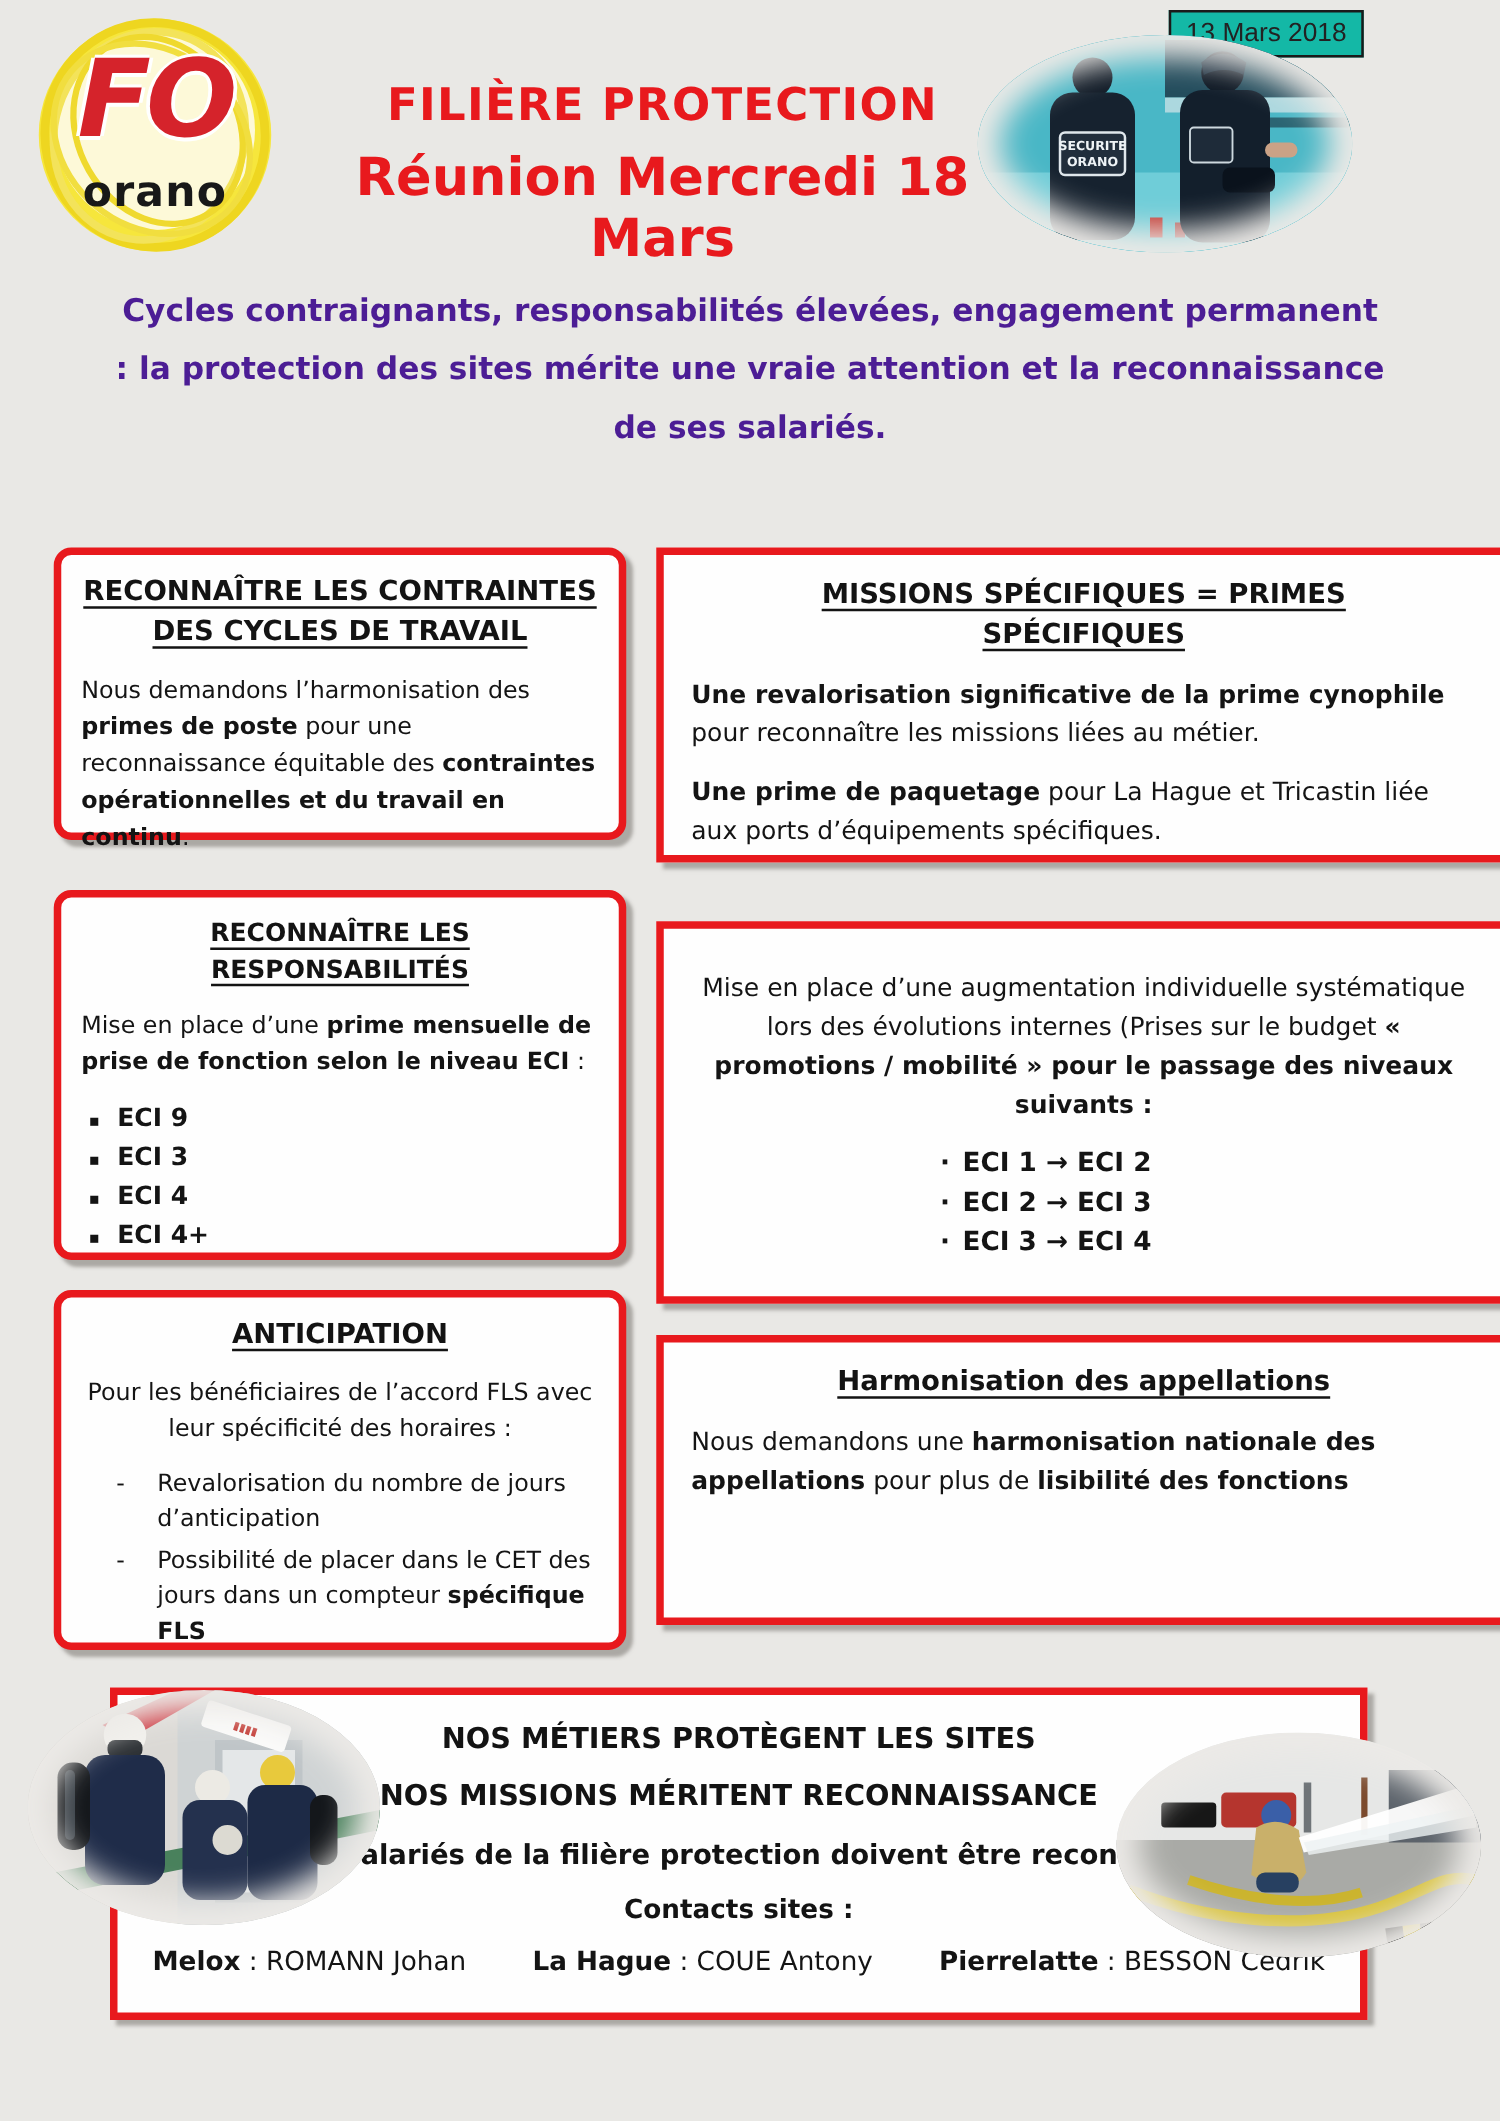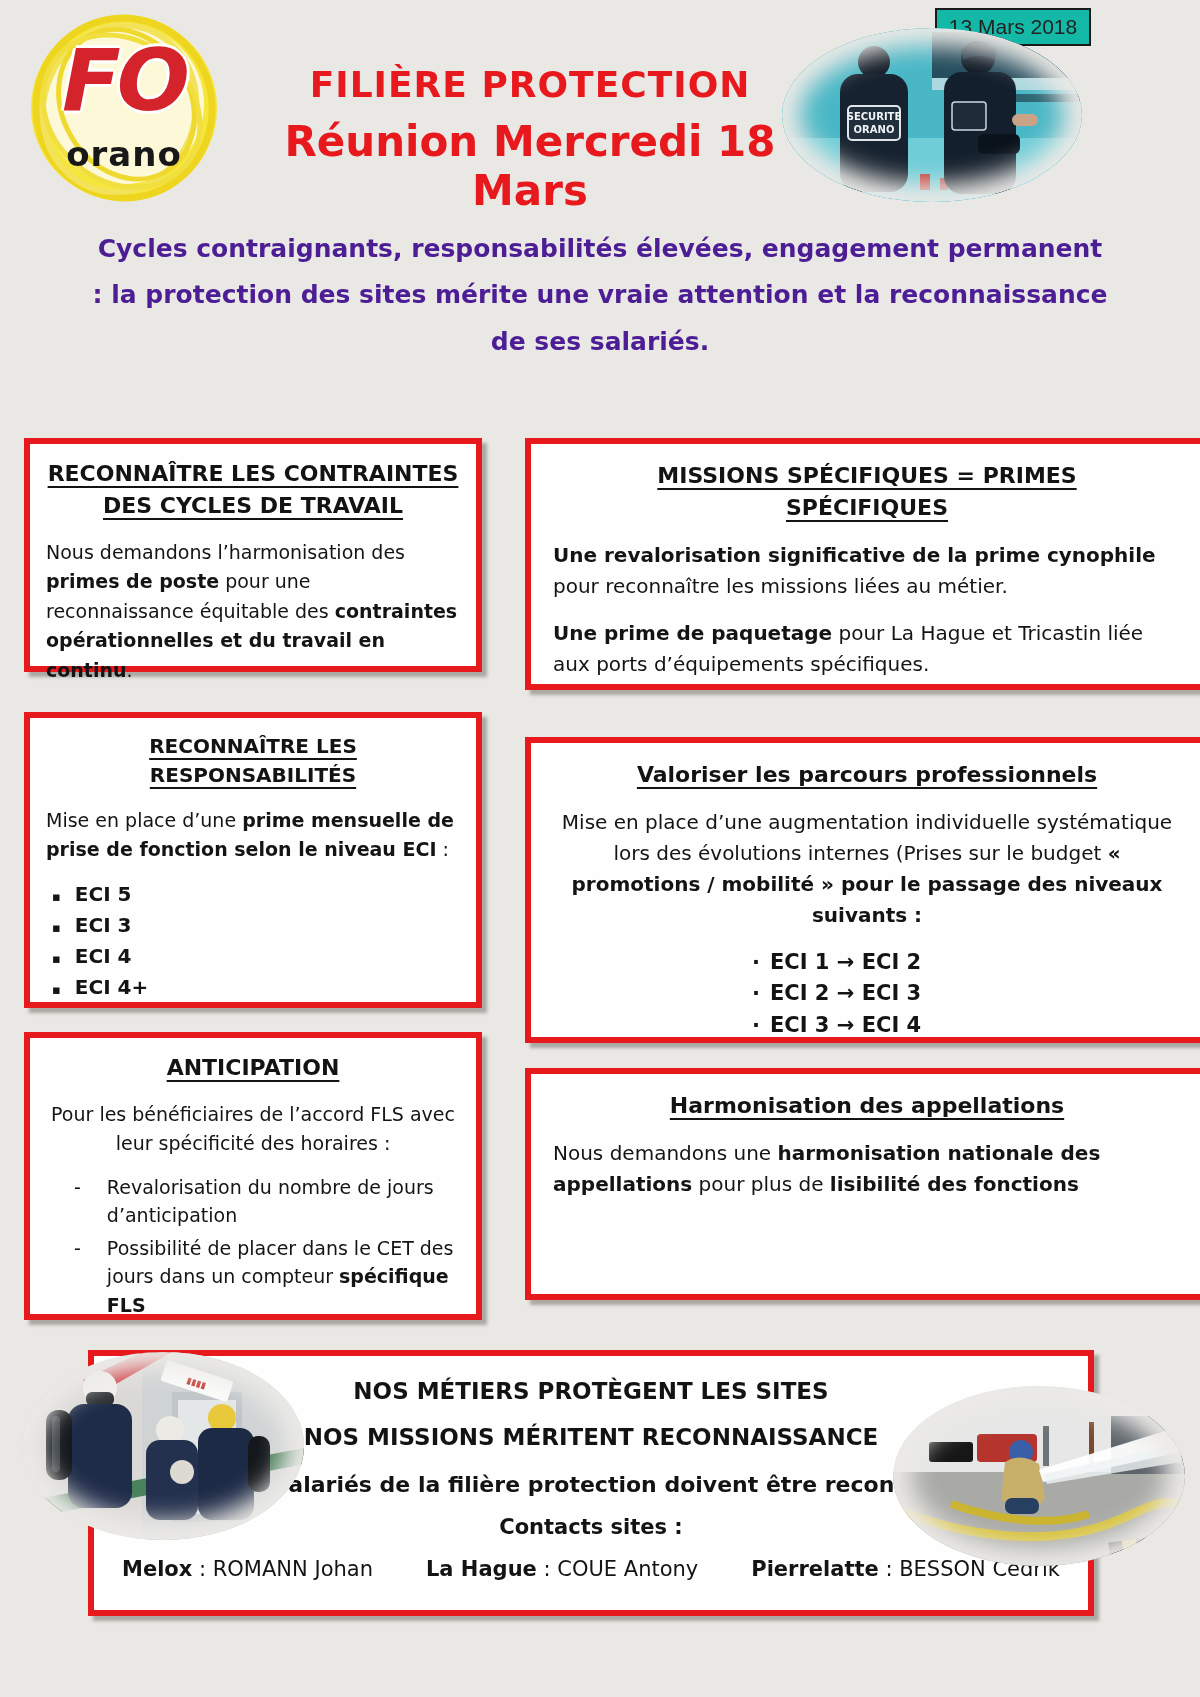--- a/index.html
+++ b/index.html
@@ -61,21 +61,21 @@
     border:6px solid #e8191d;
     box-shadow:5px 5px 3px rgba(110,105,100,.5);
     box-sizing:border-box;z-index:1;
   }
   .rbox h2{
     margin:0 auto;font-size:22px;font-weight:bold;text-align:center;
     text-decoration:underline;text-underline-offset:5px;
     text-decoration-thickness:2px;line-height:1.45;color:#131313;
   }
   .rbox p{margin:0;line-height:1.55;}
-  .bx-l{left:24px;width:458px;padding:14px 16px;}
+  .bx-l{left:43px;width:458px;padding:14px 16px;border-radius:14px;}
   .bx-r{left:525px;width:684px;padding:16px 22px;}
   .bx1{top:438px;height:234px;}
   .bx2{top:712px;height:296px;}
   .bx3{top:1032px;height:288px;}
   .bxA{top:438px;height:252px;}
   .bxB{top:737px;height:306px;}
   .bxC{top:1068px;height:232px;}
   .bx-l p{font-size:19px;margin-top:16px;}
   .bx-r p{font-size:20px;margin-top:16px;}
   .tight{font-size:20px !important;letter-spacing:0;}
@@ -167,21 +167,21 @@
     <h2>RECONNAÎTRE LES CONTRAINTES DES CYCLES DE TRAVAIL</h2>
     <p><span>Nous demandons l’harmonisation des </span><b>primes de poste</b><span> pour une reconnaissance équitable des </span><b>contraintes opérationnelles et du travail en continu</b><span>.</span></p>
   </section>
 
   <section class="abs rbox bx-l bx2">
     <h2 class="tight">RECONNAÎTRE LES RESPONSABILITÉS</h2>
     <p><span>Mise en place d’une </span><b>prime mensuelle de prise de fonction selon le niveau ECI</b><span> :</span></p>
     <ul class="sq-list">
       <li>
           <span class="blt">▪</span>
-          <span>ECI 5</span>
+          <span>ECI 9</span>
         </li>
       <li>
           <span class="blt">▪</span>
           <span>ECI 3</span>
         </li>
       <li>
           <span class="blt">▪</span>
           <span>ECI 4</span>
         </li>
       <li>
@@ -206,21 +206,20 @@
     </ul>
   </section>
 
   <section class="abs rbox bx-r bxA">
     <h2 class="maxw">MISSIONS SPÉCIFIQUES = PRIMES SPÉCIFIQUES</h2>
     <p><b>Une revalorisation significative de la prime cynophile</b><span> pour reconnaître les missions liées au métier.</span></p>
     <p><b>Une prime de paquetage</b><span> pour La Hague et Tricastin liée aux ports d’équipements spécifiques.</span></p>
   </section>
 
   <section class="abs rbox bx-r bxB">
-    <h2>Valoriser les parcours professionnels</h2>
     <p class="center"><span>Mise en place d’une augmentation individuelle systématique lors des évolutions internes (Prises sur le budget </span><b>« promotions / mobilité » pour le passage des niveaux suivants :</b></p>
     <ul class="arrow-list">
       <li>
           <span>·</span>
           <span>ECI 1 → ECI 2</span>
         </li>
       <li>
           <span>·</span>
           <span>ECI 2 → ECI 3</span>
         </li>

